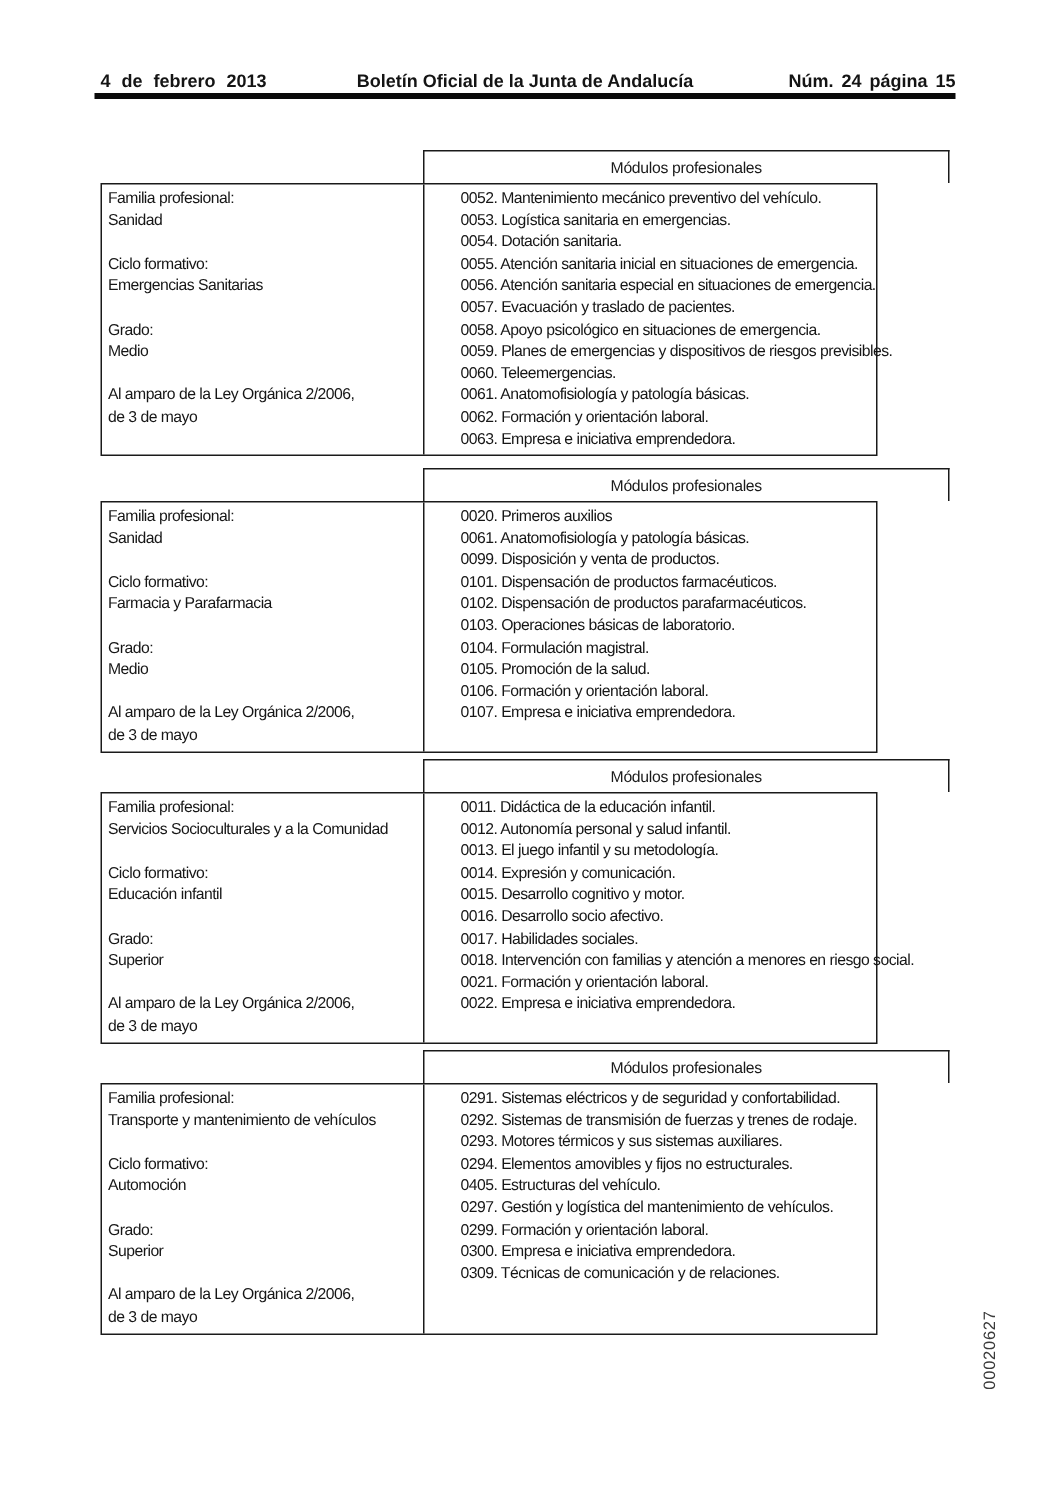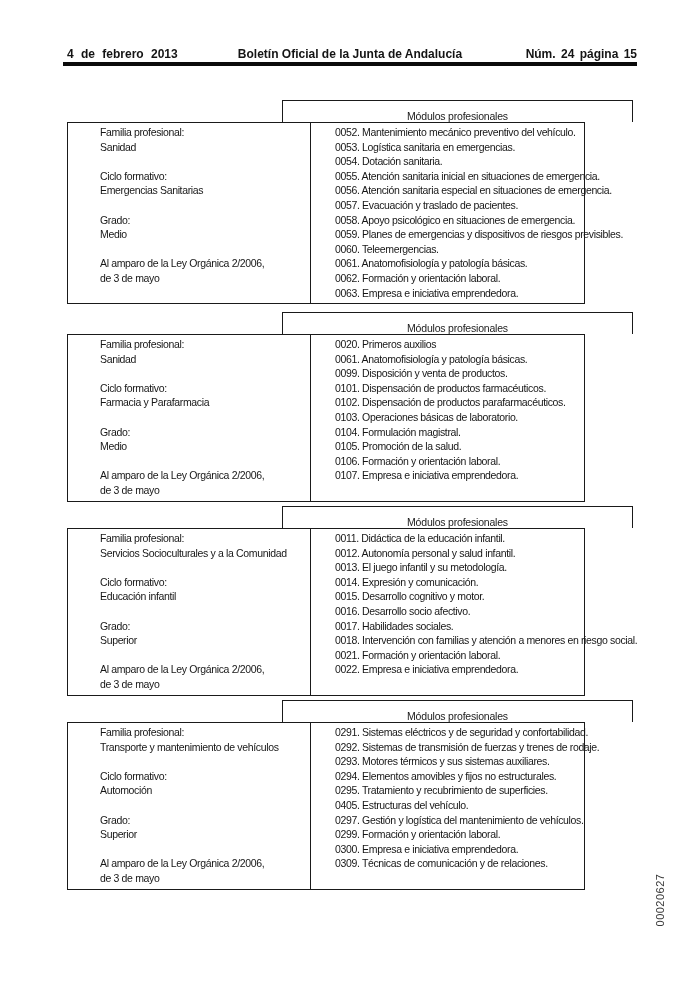--- a/index.html
+++ b/index.html
@@ -23,27 +23,26 @@
   .hdr-bar {
     position: absolute; left: 63px; top: 62px;
     width: 574px; height: 4px; background: #0a0a0a;
   }
   
   #tables { position: absolute; left: 67px; top: 0; width: 566px; }
   .ftable { position: absolute; left: 0; width: 566px; }
   .thead {
     margin-left: 215px; width: 351px; height: 22px;
     border: 1.5px solid #1a1a1a; border-bottom: none;
-    display: flex; align-items: flex-end; justify-content: center;
+    display: flex; align-items: center; justify-content: center;
     font-size: 10.5px; letter-spacing: -0.2px; color: #1a1a1a;
   }
   .tbody {
     display: flex; width: 518px;
     border: 1.5px solid #1a1a1a;
-    padding-left: 28px;
   }
   .left-cell {
     width: 215px; flex: 0 0 215px;
     border-right: 1.5px solid #1a1a1a;
     padding: 2px 2px 3px 4px;
   }
   .right-cell {
     flex: 1 1 auto;
     padding: 2px 1px 3px 3px;
     margin-left: 21px;
@@ -188,21 +187,20 @@
           <div class="line">Superior</div>
           <div class="line">&nbsp;</div>
           <div class="line">Al amparo de la Ley Orgánica 2/2006,</div>
           <div class="line">de 3 de mayo</div>
         </div>
       <div class="right-cell">
           <div class="line">0291. Sistemas eléctricos y de seguridad y confortabilidad.</div>
           <div class="line">0292. Sistemas de transmisión de fuerzas y trenes de rodaje.</div>
           <div class="line">0293. Motores térmicos y sus sistemas auxiliares.</div>
           <div class="line">0294. Elementos amovibles y fijos no estructurales.</div>
-          <div class="line">0295. Tratamiento y recubrimiento de superficies.</div>
           <div class="line">0405. Estructuras del vehículo.</div>
           <div class="line">0297. Gestión y logística del mantenimiento de vehículos.</div>
           <div class="line">0299. Formación y orientación laboral.</div>
           <div class="line">0300. Empresa e iniciativa emprendedora.</div>
           <div class="line">0309. Técnicas de comunicación y de relaciones.</div>
         </div>
     </div>
   </section>
 </main>
 

